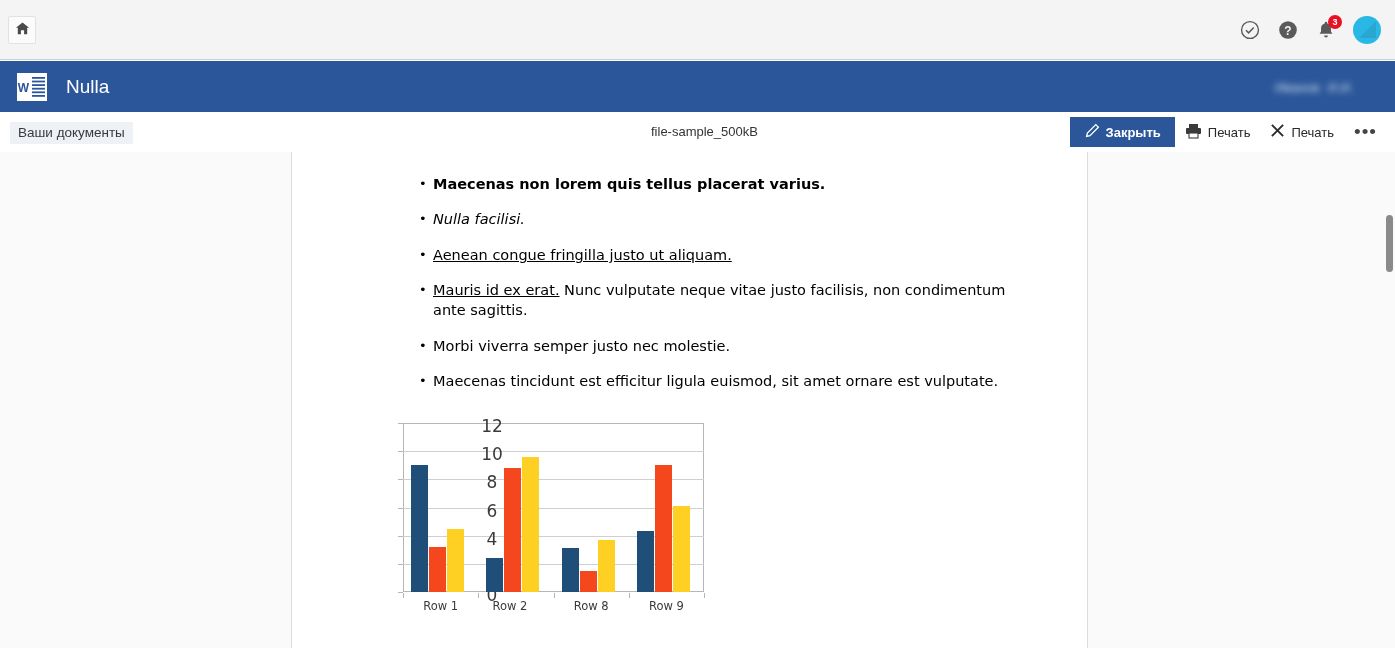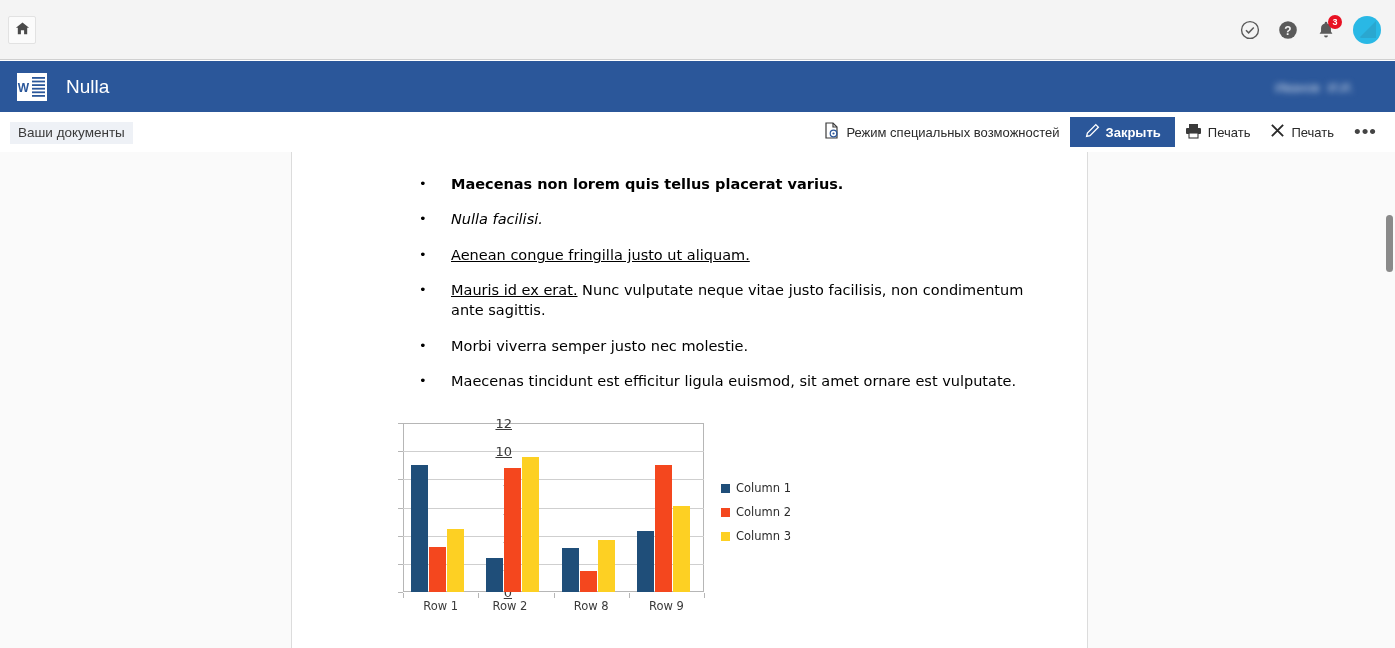--- a/index.html
+++ b/index.html
@@ -145,21 +145,21 @@
     font-family: "DejaVu Sans", sans-serif;
     font-size: 14.5px;
     color: #000000;
     line-height: 20px;
   }
   .bullet {
     position: absolute;
     left: 0; top: 0;
     font-size: 13px; color: #000;
   }
-  .ptext { display: block; margin-left: 32px; }
+  .ptext { display: block; margin-left: 14px; }
   .b { font-weight: bold; }
   .i { font-style: italic; }
   .u { text-decoration: underline; }
 
   
   #chart {
     position: absolute; left: 83px; top: 262px;
     width: 470px; height: 200px;
   }
   #plot-frame {
@@ -167,25 +167,24 @@
     width: 301px; height: 169px;
     border: 1px solid #b6b6b6;
     background: #ffffff;
   }
   .gridline {
     position: absolute; left: 0; width: 301px;
     height: 1px; background: #cfcfcf;
   }
   .ytick-label {
     position: absolute; right: 334px;
-    width: 40px; text-align: right;
+    width: 40px; text-align: center;
     font-family: "DejaVu Sans", sans-serif;
-    font-size: 13px; color: #3a3a3a;
+    font-size: 17px; color: #3a3a3a;
     transform: translateY(-7px);
-    text-decoration: underline;
   }
   .tick-mark {
     position: absolute; left: 22px; width: 5px; height: 1px;
     background: #b6b6b6;
   }
   .bar { position: absolute; bottom: 0; width: 17px; }
   .xtick {
     position: absolute; top: 179px; width: 1px; height: 5px;
     background: #b6b6b6;
   }
@@ -274,33 +273,23 @@
   </span>
   <div id="app-title">Nulla</div>
   <div id="user-redacted">
     <span>Иванов</span>
     <span>И.И.</span>
   </div>
 </div>
 
 <div id="command-bar">
   <div id="docs-tab">Ваши документы</div>
+  <div id="file-name">file-sample_500kB</div>
 
   <div id="cmd-right">
-    <div class="cmd-item">
-      <span>
-        <svg width="16" height="17" viewBox="0 0 16 17">
-            <path d="M2 1h7l4 4v11H2z" fill="none" stroke="#3a3a3a" stroke-width="1.2"></path>
-            <path d="M9 1v4h4" fill="none" stroke="#3a3a3a" stroke-width="1.2"></path>
-            <circle cx="9.5" cy="11.5" r="3.3" fill="none" stroke="#2b579a" stroke-width="1.2"></circle>
-            <circle cx="9.5" cy="11.5" r="1.1" fill="#2b579a"></circle>
-          </svg>
-      </span>
-      <span>Режим специальных возможностей</span>
-    </div>
 
     <div class="cmd-item primary">
       <span>
         <svg width="16" height="16" viewBox="0 0 16 16">
             <path d="M11.8 1.6l2.6 2.6-8.4 8.4-3.4.8.8-3.4z" fill="none" stroke="#ffffff" stroke-width="1.3"></path>
           </svg>
       </span>
       <span>Закрыть</span>
     </div>
 
@@ -408,34 +397,20 @@
             <div class="xtick" style="left: 102.25px;"></div>
             <div class="xtick" style="left: 27px;"></div>
             <div class="xlabel" style="left: 29.625px;">Row 1</div>
             <div class="xtick" style="left: 177.5px;"></div>
             <div class="xlabel" style="left: 99px;">Row 2</div>
             <div class="xtick" style="left: 252.75px;"></div>
             <div class="xlabel" style="left: 180.125px;">Row 8</div>
             <div class="xtick" style="left: 328px;"></div>
             <div class="xlabel" style="left: 255.375px;">Row 9</div>
           </div>
-        <div id="legend">
-            <div class="legend-row">
-              <span class="legend-swatch" style="background: rgb(31, 78, 121);"></span>
-              <span>Column 1</span>
-            </div>
-            <div class="legend-row">
-              <span class="legend-swatch" style="background: rgb(244, 71, 30);"></span>
-              <span>Column 2</span>
-            </div>
-            <div class="legend-row">
-              <span class="legend-swatch" style="background: rgb(253, 208, 35);"></span>
-              <span>Column 3</span>
-            </div>
-          </div>
       </div>
 
     </div>
   </div>
 </div>
 
 <div id="scrollbar-track">
   <div id="scrollbar-thumb"></div>
 </div>
 

